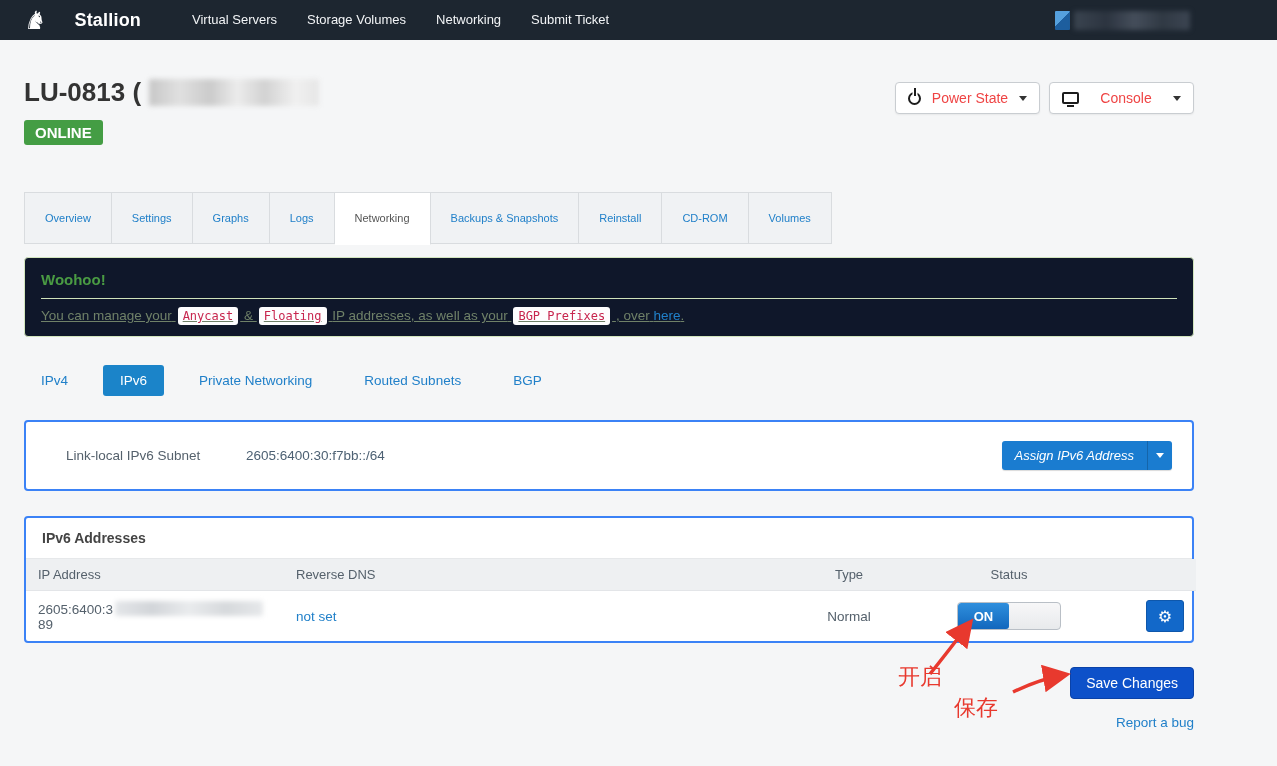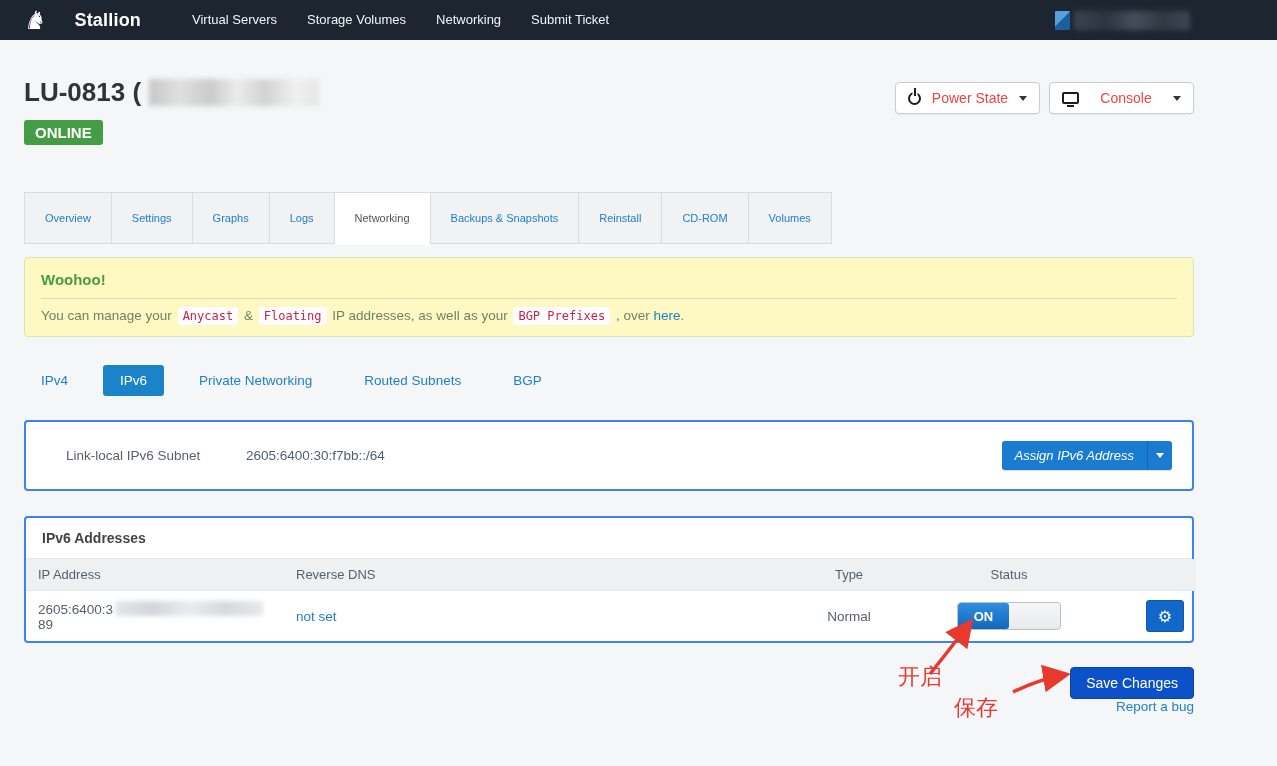--- a/index.html
+++ b/index.html
@@ -47,24 +47,24 @@
   .caret.white { border-top-color:#fff; }
 
   
   .tabs { display:flex; margin-top:47px; }
   .tab { padding:19px 20px; font-size:11px; color:#2180c9; background:#f0f2f4;
     border:1px solid #d9dcdf; border-left:none; cursor:pointer; white-space:nowrap; }
   .tab:first-child { border-left:1px solid #d9dcdf; }
   .tab.active { background:#fff; color:#555; border-bottom-color:#fff; padding-bottom:10px; margin-bottom:-1px; }
 
   
-  .alert { margin-top:13px; background:#fef9c3; border:1px solid #d2e5bd; border-radius:4px; padding:13px 16px 13px; }
+  .alert { margin-top:13px; background:#0f172a; border:1px solid #d2e5bd; border-radius:4px; padding:13px 16px 13px; }
   .alert-title { color:#4a9b43; font-size:15px; font-weight:bold; }
   .alert hr { border:none; border-top:1px solid #cfe2ba; margin:10px 0 9px; }
-  .alert-body { font-size:13.5px; color:#6f8168; }
+  .alert-body { font-size:13.5px; color:#6f8168;text-decoration:underline; }
   .alert-body code { font-family:"DejaVu Sans Mono","Liberation Mono",monospace; font-size:12px;
     background:#fdfdfe; color:#c7254e; padding:2px 5px; border-radius:3px; margin:0 2px; }
   .alert-body a { color:#2180c9; text-decoration:none; cursor:pointer; }
 
   
   .subtabs { display:flex; margin-top:28px; align-items:center; }
   .pill { font-size:13.5px; color:#2180c9; padding:8px 17px; border-radius:3px; cursor:pointer; margin-right:18px; }
   .pill.active { background:#1b84c9; color:#fff; }
 
   
@@ -95,21 +95,21 @@
   .toggle-on { width:50%; background:linear-gradient(#2f8fdd,#1267bd); color:#fff; display:flex;
     align-items:center; justify-content:center; font-weight:bold; font-size:13px; border-radius:3px; }
 
   .gear-btn { width:38px; height:32px; background:#1268c9; border:1px solid #0e57ab; border-radius:3px;
     color:#fff; display:inline-flex; align-items:center; justify-content:center; font-size:16px; cursor:pointer; float:right; }
 
   
   .save-row { margin-top:24px; text-align:right; }
   .btn-save { background:#0d51c9; color:#fff; border:1px solid #0a42a8; border-radius:4px;
     font-size:14px; padding:7px 15px; cursor:pointer; }
-  .report-row { margin-top:0; text-align:right; font-size:13.5px; }
+  .report-row { margin-top:16px; text-align:right; font-size:13.5px; }
 
   
   .anno { position:absolute; color:#e8392e; font-size:22px; z-index:5;
     font-family:"Liberation Sans","DejaVu Sans",sans-serif; }
   .anno-toggle { left:898px; top:662px; }
   .anno-save { left:954px; top:693px; }
   svg.arrows { position:absolute; left:0; top:0; width:1277px; height:766px; pointer-events:none; z-index:4; }
 </style>
 </head>
 <body>

